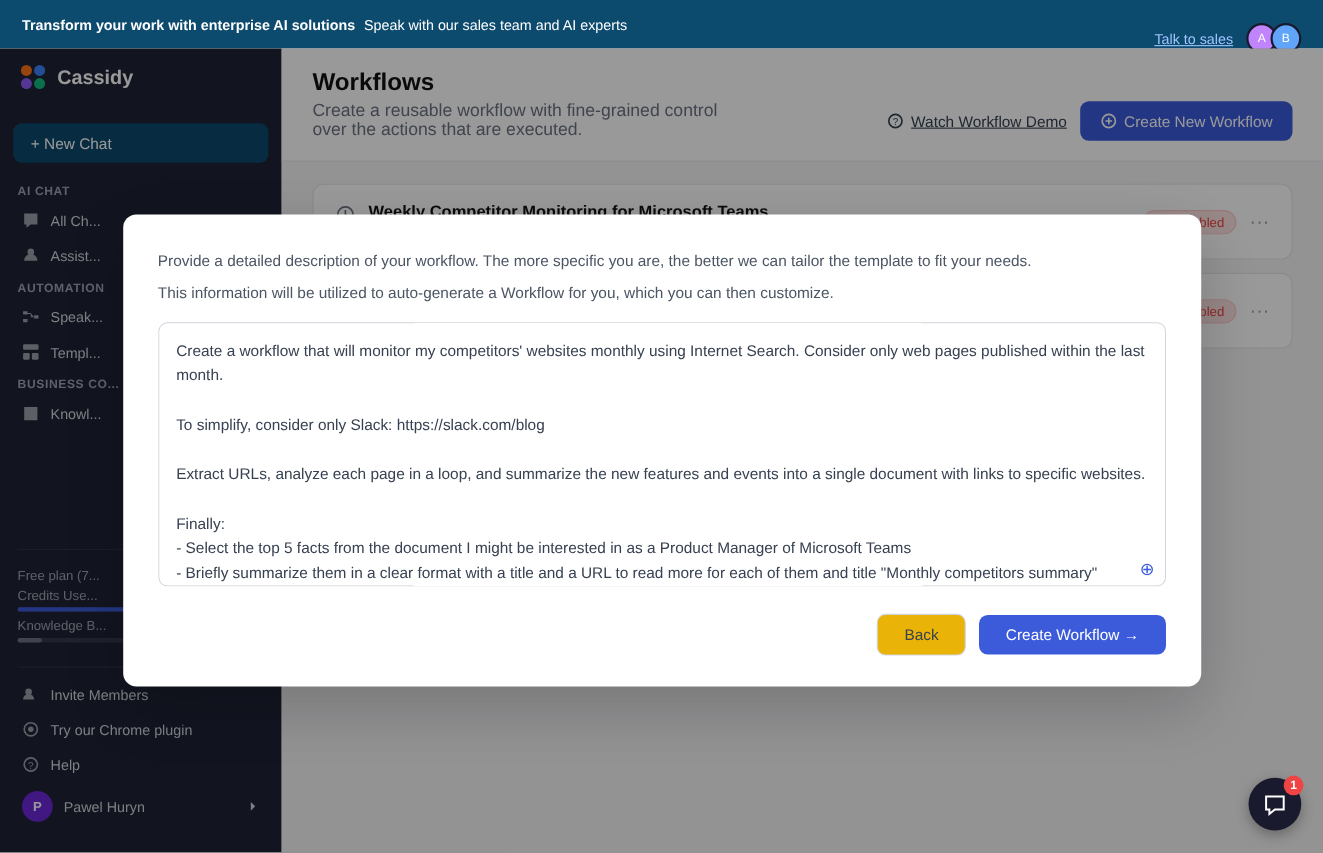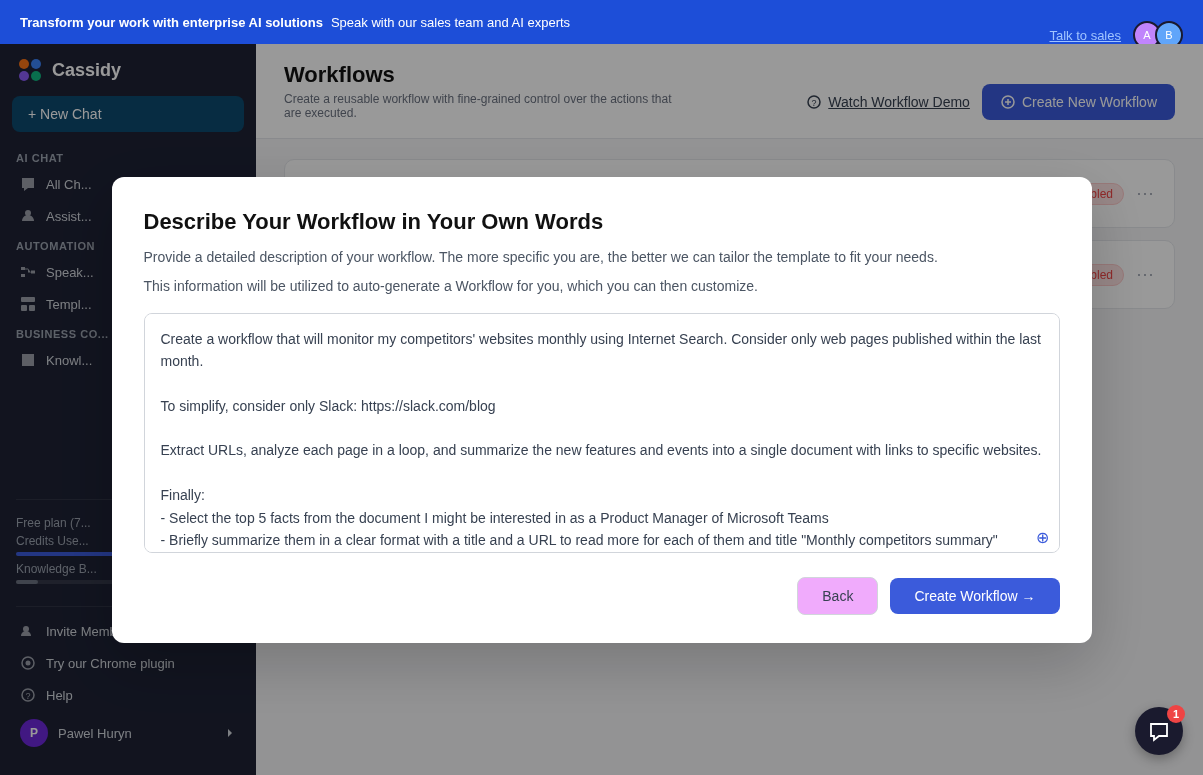--- a/index.html
+++ b/index.html
@@ -1,20 +1,20 @@
 <!DOCTYPE html>
 <html><head>
   <meta charset="utf-8">
   <style>
     * { box-sizing: border-box; margin: 0; padding: 0; }
     body { font-family: -apple-system, BlinkMacSystemFont, 'Segoe UI', sans-serif; background: #f0f0f0; width: 1203px; height: 775px; overflow: hidden; display: flex; flex-direction: column; }
 
     
     .top-banner {
-      background: #1d4ed8;
+      background: #0c4a6e;
       color: #fff;
       display: flex;
       align-items: center;
       justify-content: space-between;
       padding: 0 20px;
       height: 44px;
       font-size: 13px;
     }
     .top-banner-left { display: flex; align-items: center; gap: 8px; }
     .top-banner-left strong { font-weight: 600; }
@@ -31,21 +31,21 @@
     
     .sidebar {
       width: 256px;
       background: #1e2235;
       color: #d1d5db;
       display: flex;
       flex-direction: column;
       padding: 12px 0;
       flex-shrink: 0;
     }
-    .sidebar-logo { display: flex; align-items: center; gap: 8px; padding: 0 16px 12px; }
+    .sidebar-logo { display: flex; align-items: center; gap: 8px; padding: 0 16px 28px; }
     .logo-icon { width: 28px; height: 28px; }
     .logo-text { font-size: 18px; font-weight: 700; color: #fff; }
     .new-chat-btn {
       margin: 0 12px 12px;
       background: #0c4a6e;
       color: #fff;
       border: none;
       border-radius: 8px;
       padding: 10px 16px;
       font-size: 14px;
@@ -72,21 +72,21 @@
     
     .content-header {
       background: #fff;
       padding: 18px 28px;
       border-bottom: 1px solid #e5e7eb;
       display: flex;
       align-items: flex-end;
       justify-content: space-between;
     }
     .header-left h1 { font-size: 22px; font-weight: 700; color: #111; margin-bottom: 4px; }
-    .header-left p { font-size: 12px; color: #6b7280; max-width: 400px; }
+    .header-left p { font-size: 16px; color: #6b7280; max-width: 400px; }
     .header-right { display: flex; align-items: center; gap: 12px; }
     .watch-demo-btn {
       display: flex; align-items: center; gap: 6px;
       background: transparent; border: none; color: #374151;
       font-size: 14px; cursor: pointer; text-decoration: underline;
     }
     .create-new-btn {
       display: flex; align-items: center; gap: 6px;
       background: #3b5bdb; color: #fff; border: none; border-radius: 8px;
       padding: 10px 18px; font-size: 14px; font-weight: 500; cursor: pointer;
@@ -130,21 +130,21 @@
       padding: 14px 16px; font-size: 14px; color: #374151; resize: none;
       font-family: inherit; line-height: 1.6; outline: none;
       position: relative;
     }
     .textarea-wrapper { position: relative; }
     .textarea-expand-icon {
       position: absolute; right: 10px; bottom: 10px; color: #3b5bdb; cursor: pointer; font-size: 16px;
     }
     .modal-footer { display: flex; justify-content: flex-end; gap: 12px; margin-top: 20px; align-items: center; }
     .back-btn {
-      background: #f0abfc; border: 1px solid #d1d5db; color: #374151;
+      background: #eab308; border: 1px solid #d1d5db; color: #374151;
       border-radius: 8px; padding: 10px 24px; font-size: 14px; cursor: pointer;
       font-weight: 500;
     }
     .create-workflow-btn {
       background: #3b5bdb; color: #fff; border: none;
       border-radius: 8px; padding: 10px 24px; font-size: 14px; cursor: pointer;
       font-weight: 500; display: flex; align-items: center; gap: 8px;
     }
 
     
@@ -348,21 +348,20 @@
               </svg>
             <span>Disabled</span>
           </div>
           <span class="more-icon">···</span>
         </div>
       </div>
     </div>
 
     <div class="modal-overlay">
       <div class="modal">
-        <h2 class="modal-title">Describe Your Workflow in Your Own Words</h2>
         <p class="modal-desc">Provide a detailed description of your workflow. The more specific you are, the better we can tailor the template to fit your needs.</p>
         <p class="modal-desc2">This information will be utilized to auto-generate a Workflow for you, which you can then customize.</p>
         <div class="textarea-wrapper">
           <textarea class="modal-textarea" style="">Create a workflow that will monitor my competitors' websites monthly using Internet Search. Consider only web pages published within the last month.
 
 To simplify, consider only Slack: https://slack.com/blog
 
 Extract URLs, analyze each page in a loop, and summarize the new features and events into a single document with links to specific websites.
 
 Finally:

